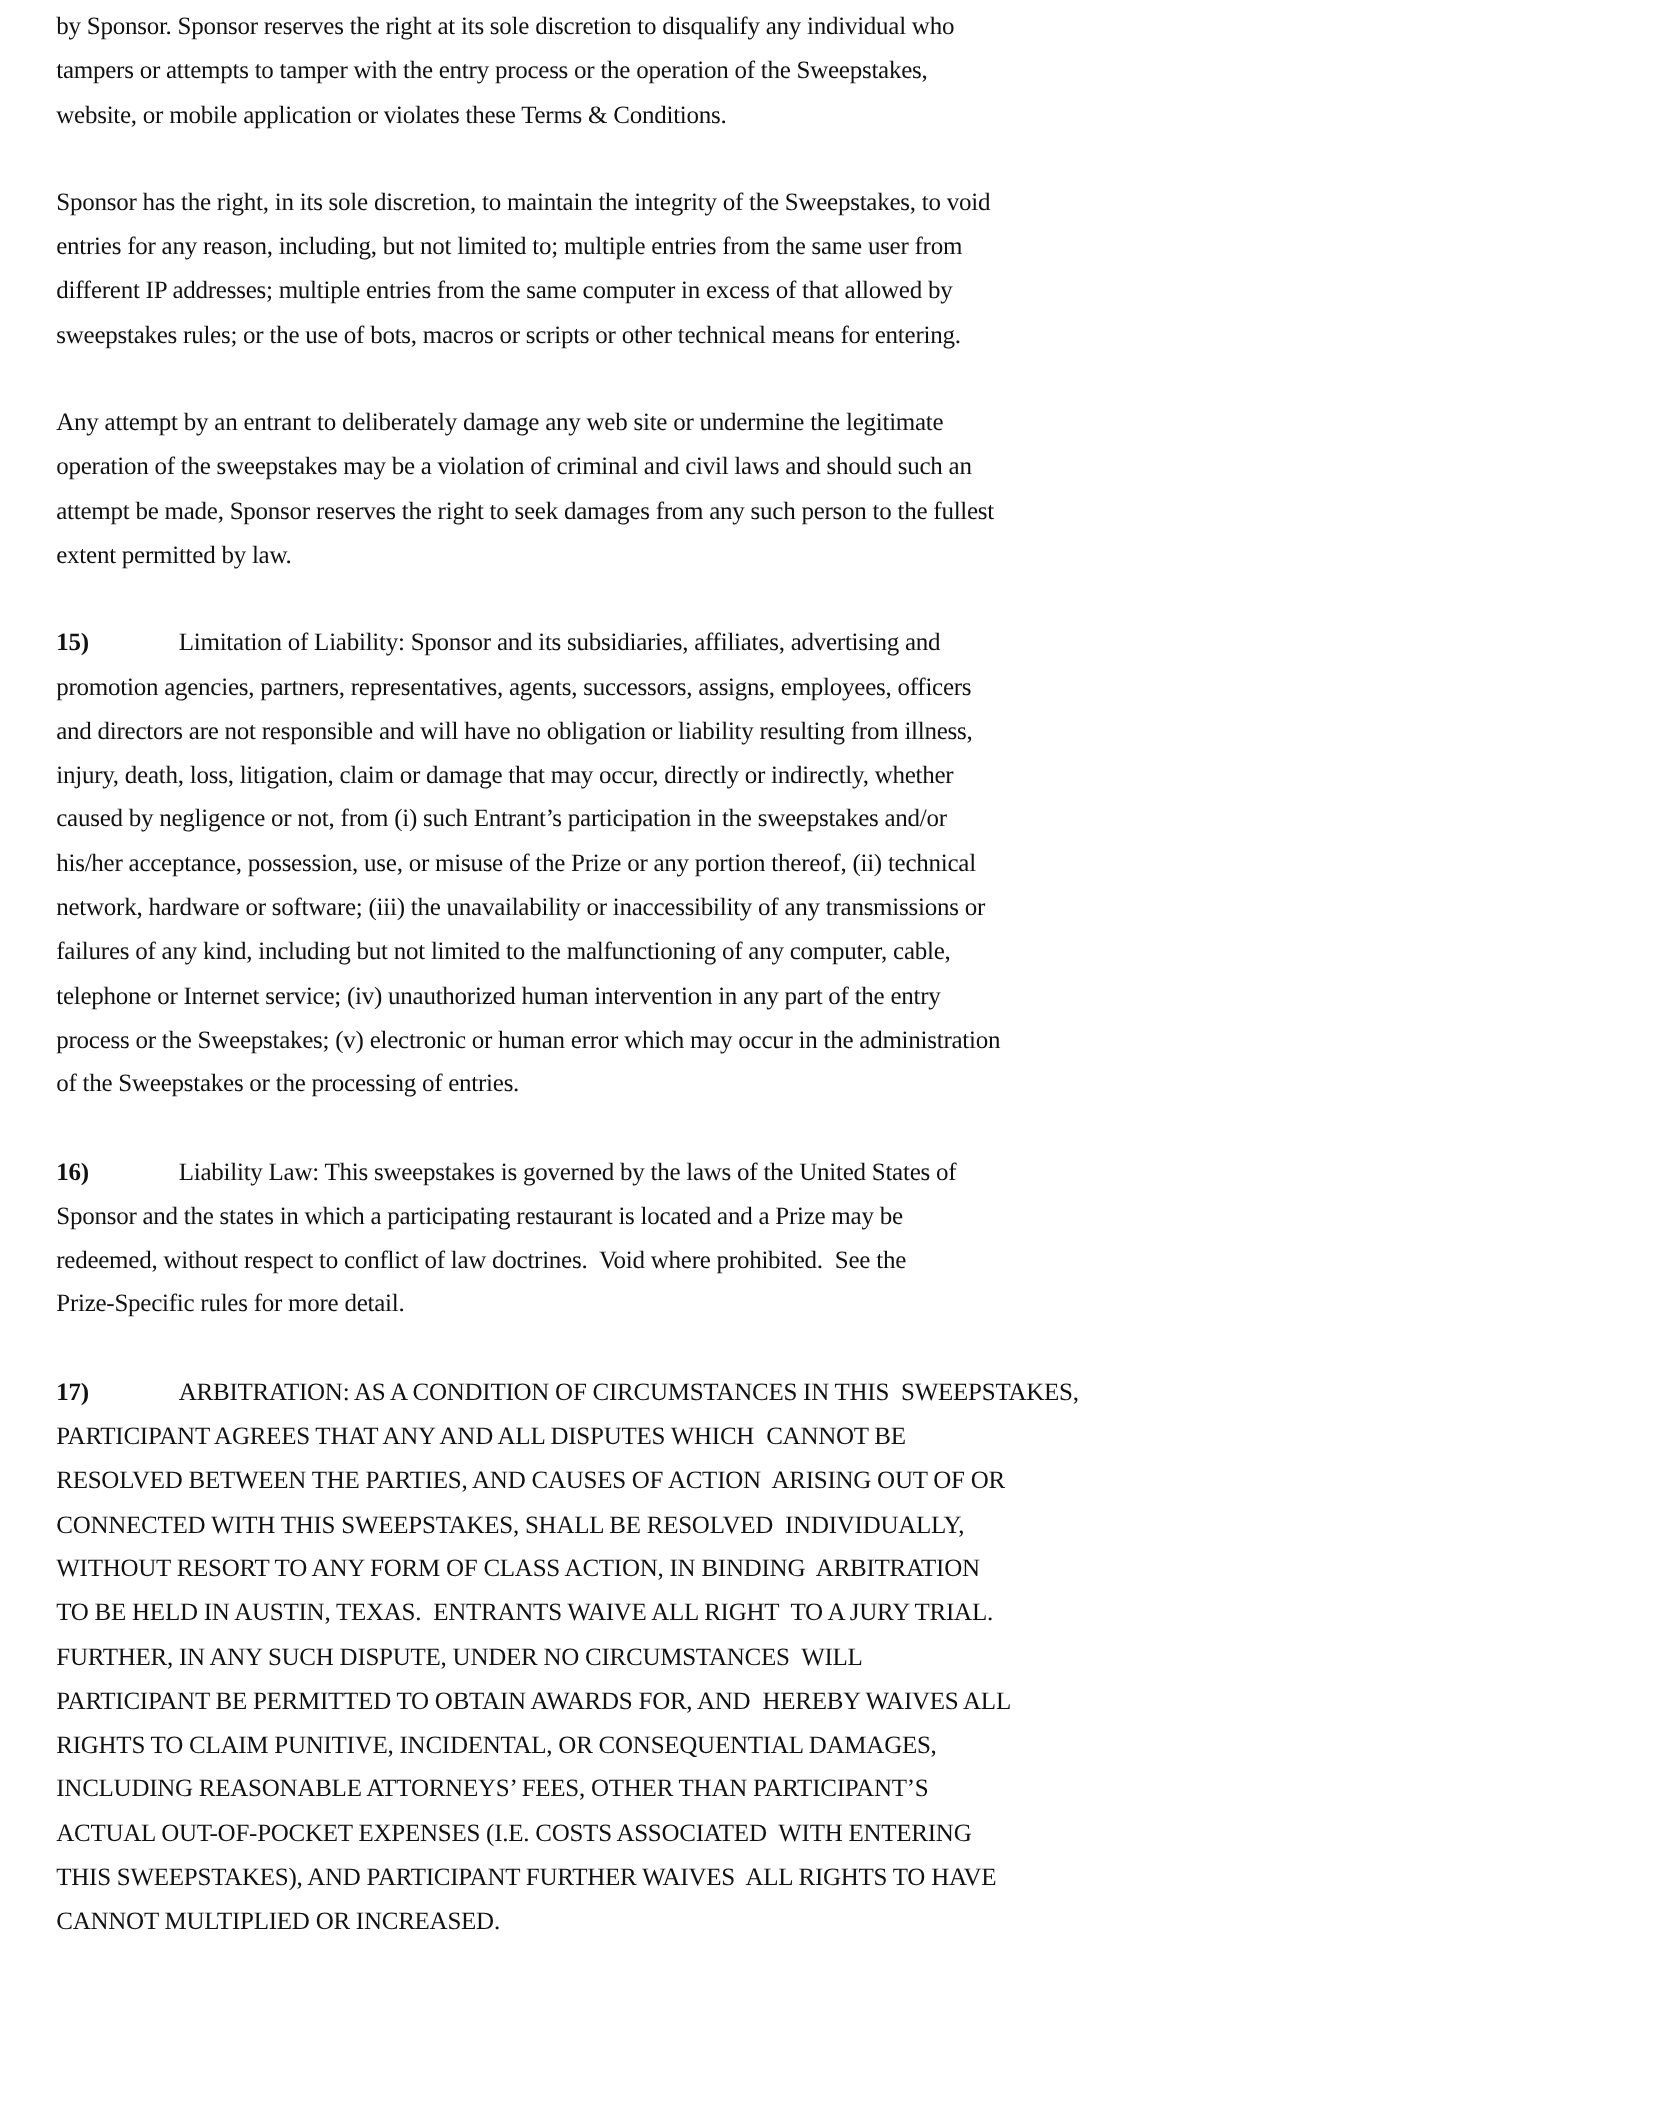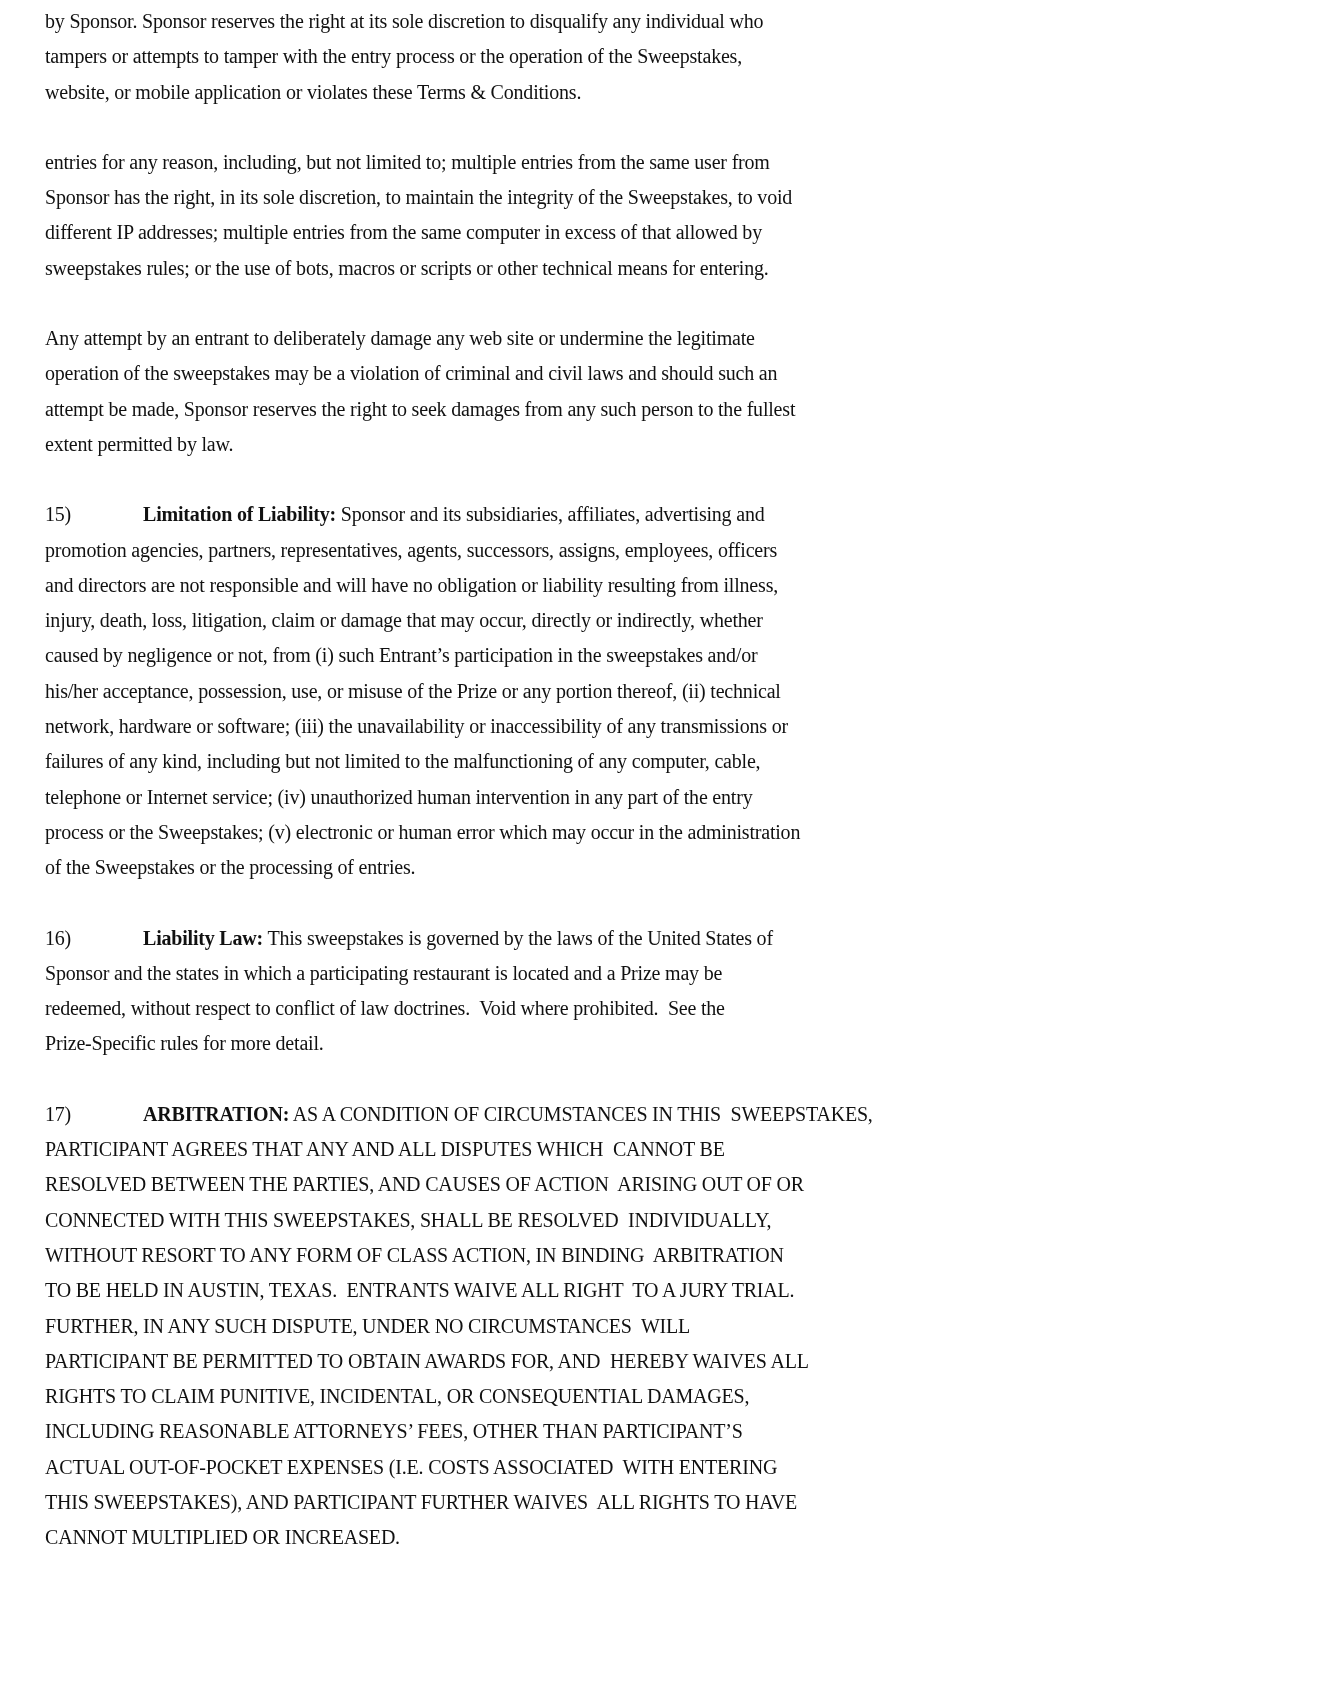--- a/index.html
+++ b/index.html
@@ -27,39 +27,40 @@
     .line {
       display: block;
       font-size: 20px;
       line-height: 35.3px;
       white-space: pre;
       letter-spacing: -0.2px;
     }
     .num {
       display: inline-block;
       width: 98px;
+      font-weight: bold;
     }
     .heading {
-      font-weight: bold;
+      font-weight: normal;
     }
   </style>
 </head>
 <body>
 
 <div class="page">
 
   <p class="para">
     <span class="line">by Sponsor. Sponsor reserves the right at its sole discretion to disqualify any individual who</span>
     <span class="line">tampers or attempts to tamper with the entry process or the operation of the Sweepstakes,</span>
     <span class="line">website, or mobile application or violates these Terms &amp; Conditions.</span>
   </p>
 
   <p class="para">
+    <span class="line">Sponsor has the right, in its sole discretion, to maintain the integrity of the Sweepstakes, to void</span>
     <span class="line">entries for any reason, including, but not limited to; multiple entries from the same user from</span>
-    <span class="line">Sponsor has the right, in its sole discretion, to maintain the integrity of the Sweepstakes, to void</span>
     <span class="line">different IP addresses; multiple entries from the same computer in excess of that allowed by</span>
     <span class="line">sweepstakes rules; or the use of bots, macros or scripts or other technical means for entering.</span>
   </p>
 
   <p class="para">
     <span class="line">Any attempt by an entrant to deliberately damage any web site or undermine the legitimate</span>
     <span class="line">operation of the sweepstakes may be a violation of criminal and civil laws and should such an</span>
     <span class="line">attempt be made, Sponsor reserves the right to seek damages from any such person to the fullest</span>
     <span class="line">extent permitted by law.</span>
   </p>

